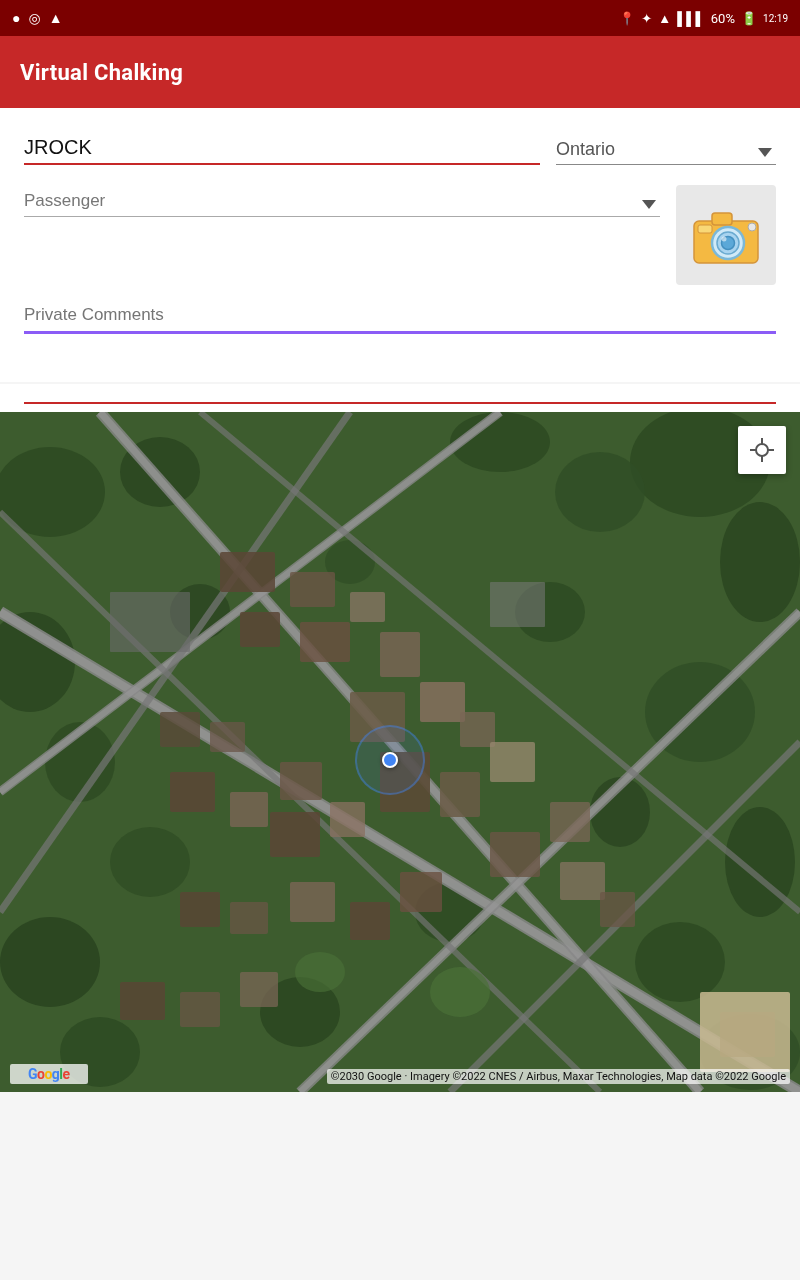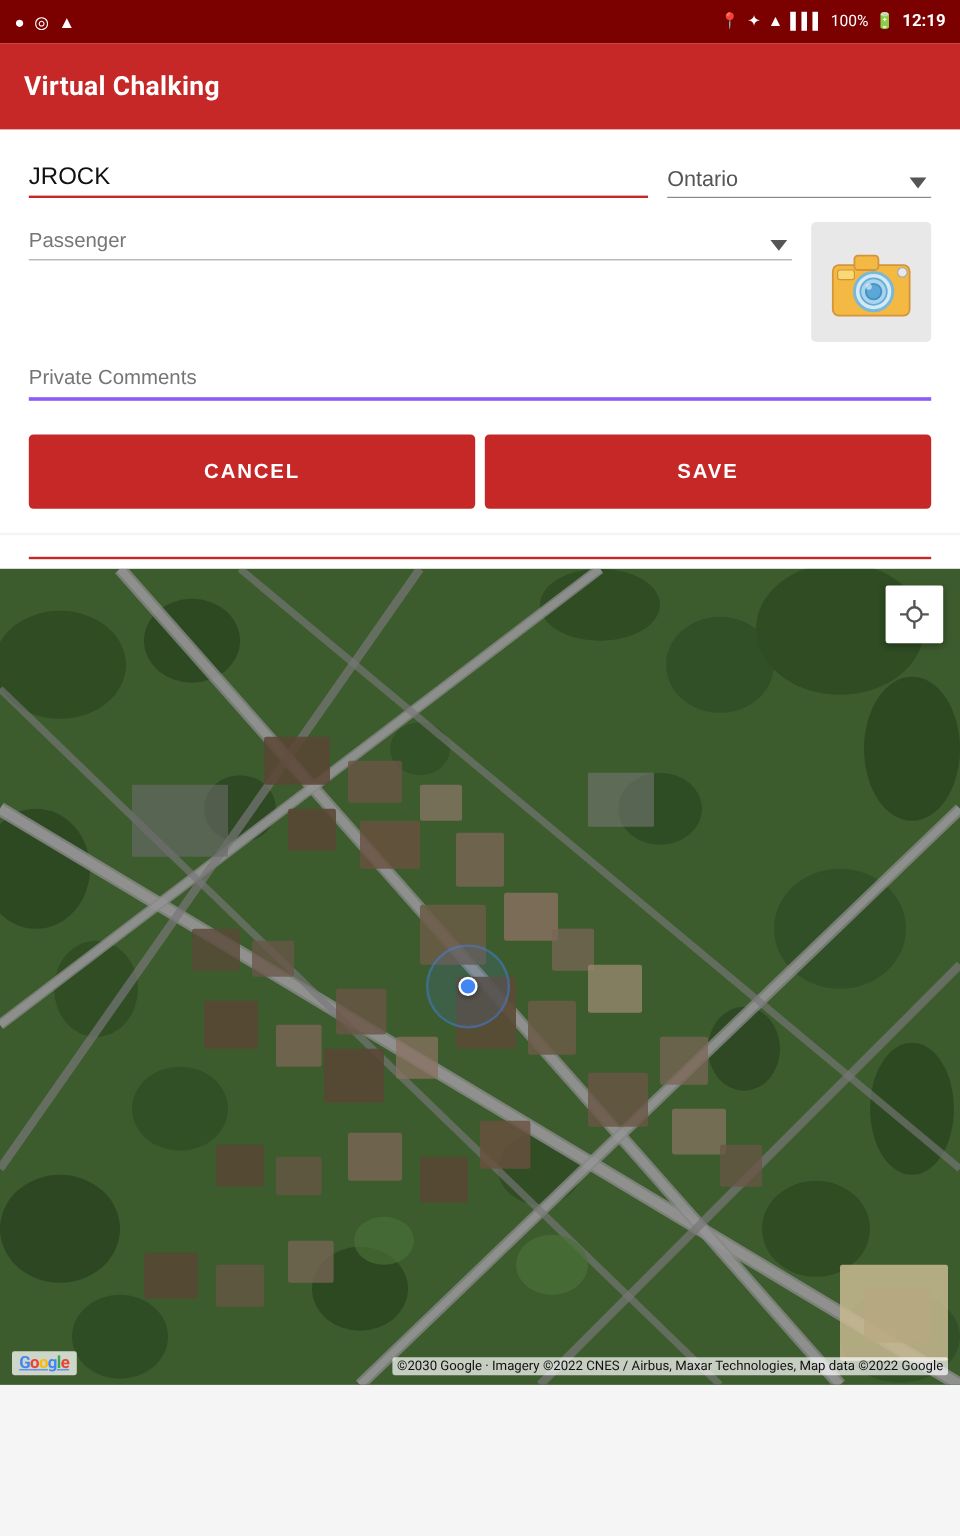--- a/index.html
+++ b/index.html
@@ -322,23 +322,23 @@
 
     <span style="color:white; font-size:14px;">●</span>
     <span style="color:white; font-size:14px;">◎</span>
     <span style="color:white; font-size:14px;">▲</span>
   </div>
   <div class="status-bar-right">
     <span style="font-size:13px;">📍</span>
     <span style="font-size:13px;">✦</span>
     <span style="font-size:13px;">▲</span>
     <span style="font-size:13px;">▌▌▌</span>
-    <span style="font-size:13px; color:white;">100%</span>
+    <span style="font-size:13px; color:white;">60%</span>
     <span style="font-size:13px;">🔋</span>
-    <span style="font-size:14px; font-weight:700; color:white;">12:19</span>
+    <span style="font-size:10px; font-weight:400; color:white;">12:19</span>
   </div>
 </div>
 
 <div class="app-bar">
   <span class="app-bar-title">Virtual Chalking</span>
 </div>
 
 <div class="form-area">
 
   
@@ -384,24 +384,20 @@
 
         <circle cx="62" cy="26" r="4" fill="#e8e8e8" stroke="#aaa" stroke-width="1"></circle>
       </svg>
     </button>
   </div>
 
   
   <input class="comments-field" type="text" placeholder="Private Comments" style="">
 
   
-  <div class="buttons-row">
-    <button class="btn">CANCEL</button>
-    <button class="btn">SAVE</button>
-  </div>
 
 </div>
 
 <div class="records-section">
   <div class="records-divider"></div>
 </div>
 
 <div class="map-container">
 
   <svg class="map-bg" viewBox="0 0 800 680" xmlns="http://www.w3.org/2000/svg" preserveAspectRatio="xMidYMid slice">
@@ -499,18 +495,18 @@
     </svg>
   </button>
 
   <div class="map-marker">
     <div class="marker-ring">
       <div class="marker-dot"></div>
     </div>
   </div>
 
   <div class="map-attribution">
-    <div class="google-logo" style="background:rgba(255,255,255,0.75); padding:2px 6px; border-radius:2px;text-decoration:underline;">
+    <div class="google-logo" style="background:rgba(255,255,255,0.75); padding:2px 18px; border-radius:2px;">
       <span style="color:#4285F4">G</span><span style="color:#EA4335">o</span><span style="color:#FBBC04">o</span><span style="color:#4285F4">g</span><span style="color:#34A853">l</span><span style="color:#EA4335">e</span>
     </div>
     <div class="map-copyright">©2030 Google · Imagery ©2022 CNES / Airbus, Maxar Technologies, Map data ©2022 Google</div>
   </div>
 </div>
 
 </body></html>

